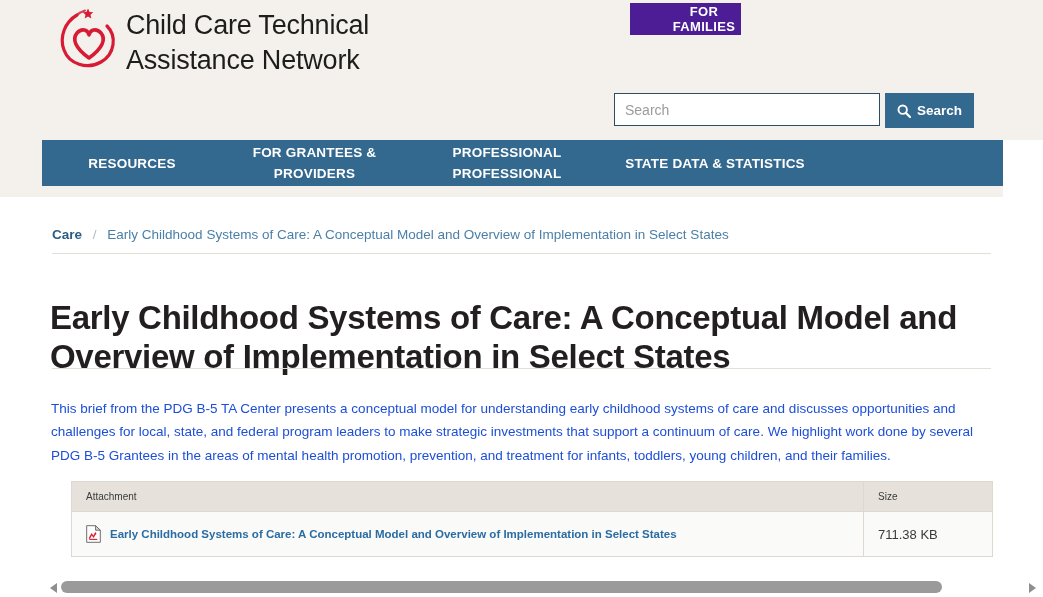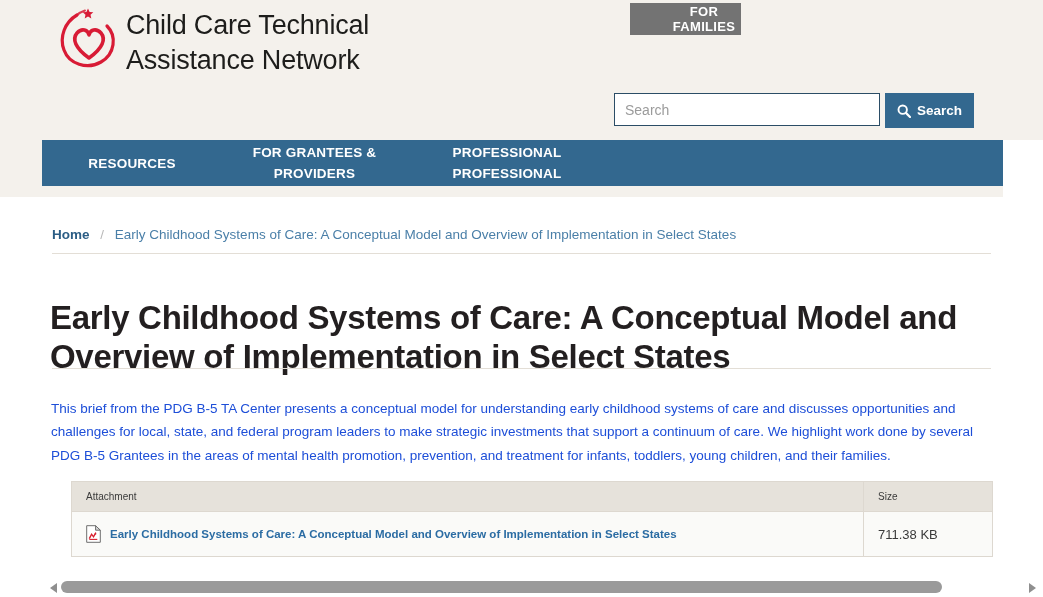--- a/index.html
+++ b/index.html
@@ -52,21 +52,21 @@
     letter-spacing: -0.2px;
   }
 
   
   .for-families {
     position: absolute;
     left: 630px;
     top: 3px;
     width: 111px;
     height: 32px;
-    background: #737373;
+    background: #4c1d95;
     color: #ffffff;
     font-size: 13px;
     font-weight: bold;
     letter-spacing: 0.3px;
     display: flex;
     align-items: center;
     justify-content: center;
     cursor: pointer;
     border: none;
     font-family: "Liberation Sans", sans-serif;
@@ -319,26 +319,27 @@
       <line x1="8.9" y1="8.9" x2="13" y2="13" stroke="#ffffff" stroke-width="2.2" stroke-linecap="round"></line>
     </svg>
   </span>
   <span>Search</span>
 </button>
 
 <nav class="navbar">
   <div class="nav-item w1">RESOURCES</div>
   <div class="nav-item w2">FOR GRANTEES &amp; PROVIDERS</div>
   <div class="nav-item w4">PROFESSIONAL PROFESSIONAL</div>
+  <div class="nav-item w5">STATE DATA &amp; STATISTICS</div>
 </nav>
 
 <div class="content">
 
   <div class="breadcrumb">
-    <span class="bc-home">Home</span>
+    <span class="bc-home">Care</span>
     <span class="bc-sep">/</span>
     <span class="bc-current">Early Childhood Systems of Care: A Conceptual Model and Overview of Implementation in Select States</span>
   </div>
 
   <div class="rule rule-1"></div>
 
   <h1 class="page-title">Early Childhood Systems of Care: A Conceptual Model and Overview of Implementation in Select States</h1>
 
   <div class="rule rule-2"></div>
 

